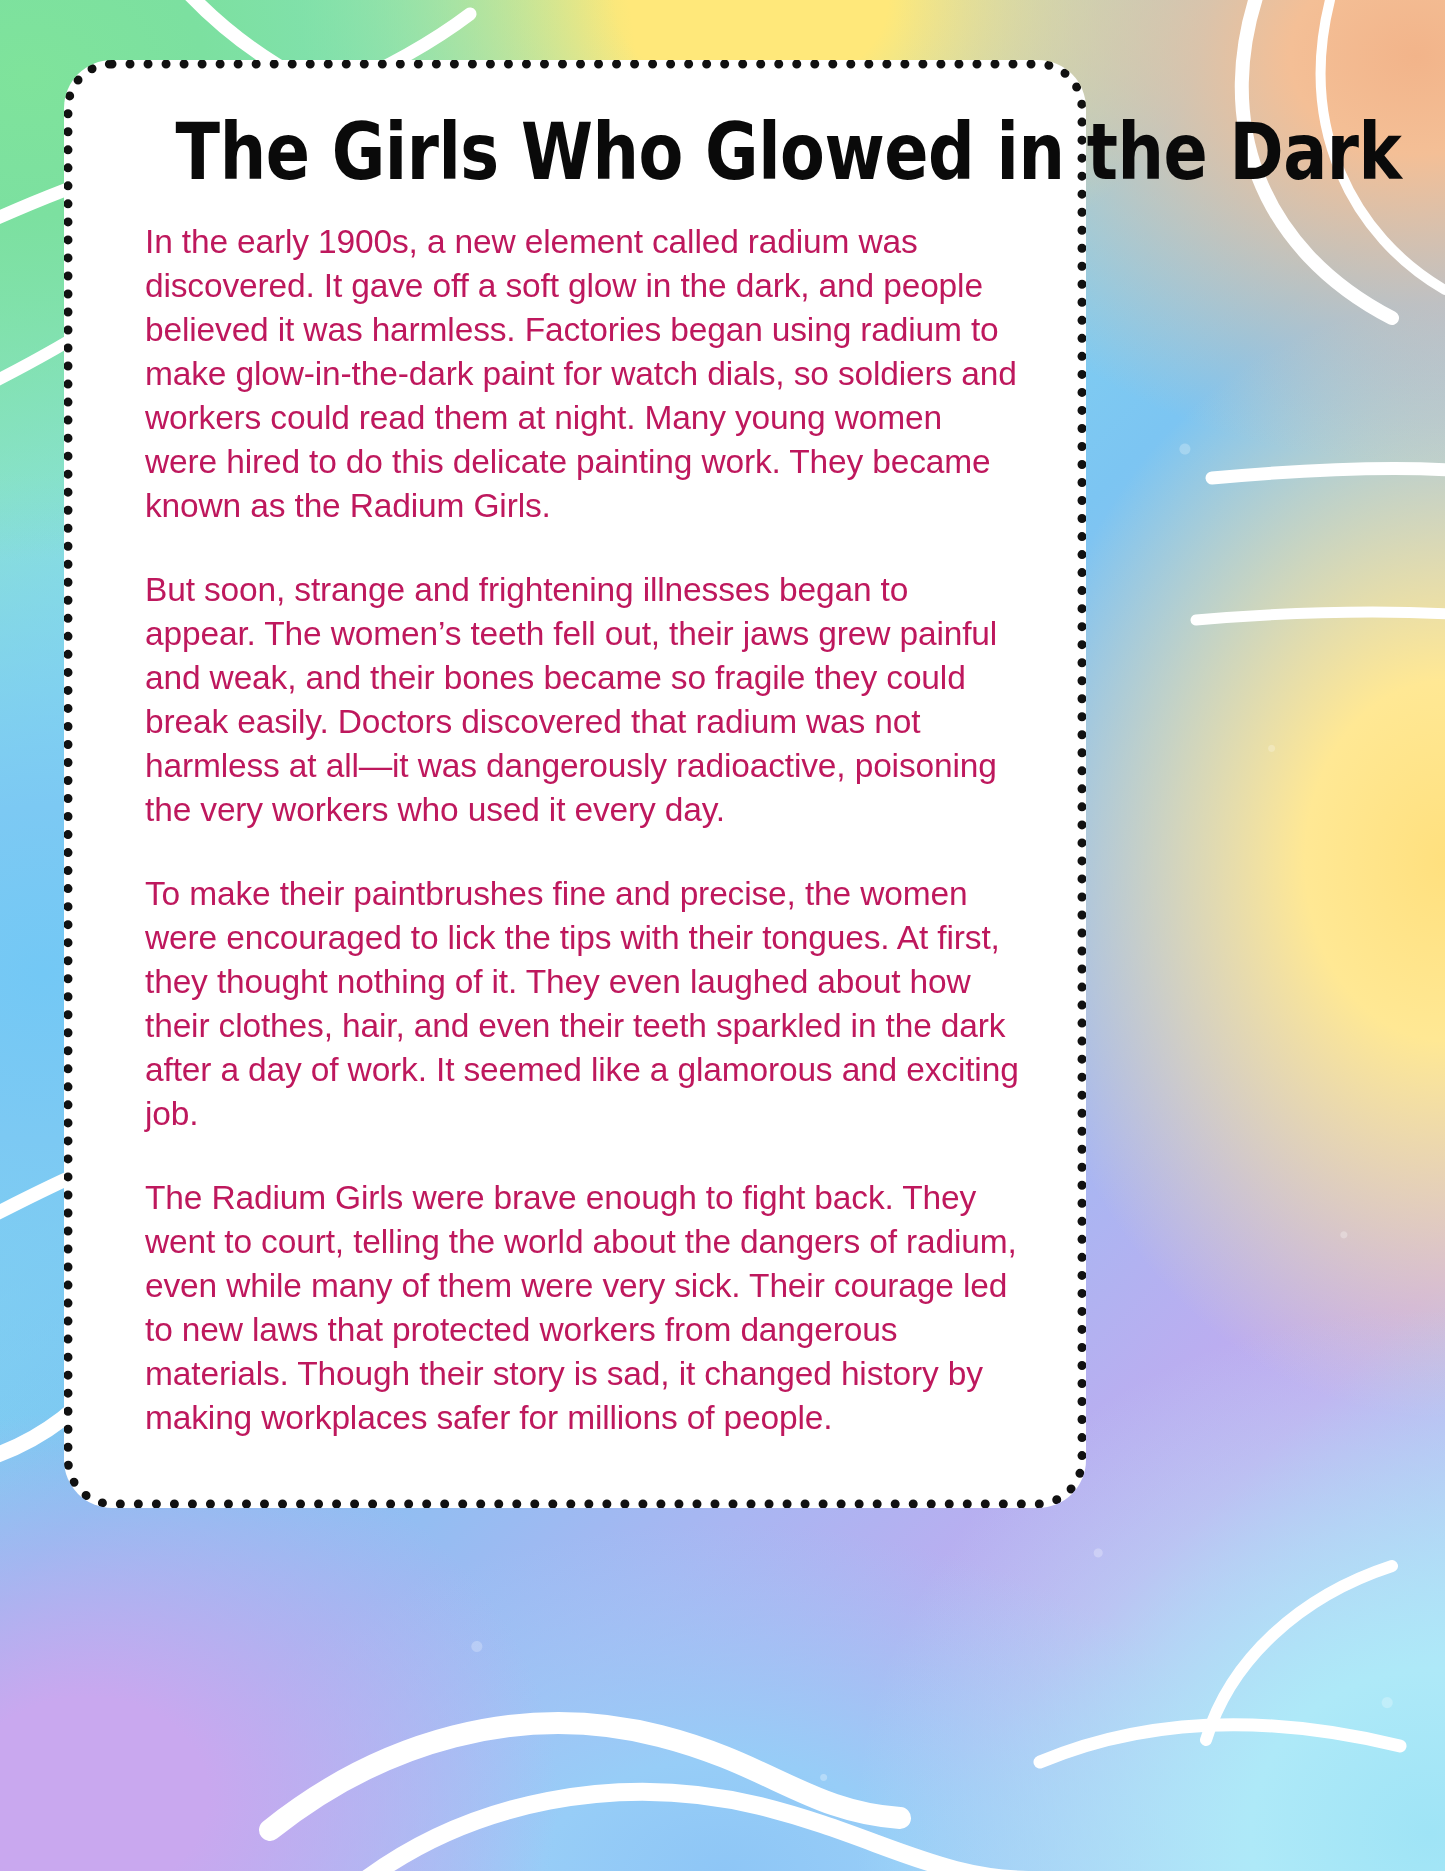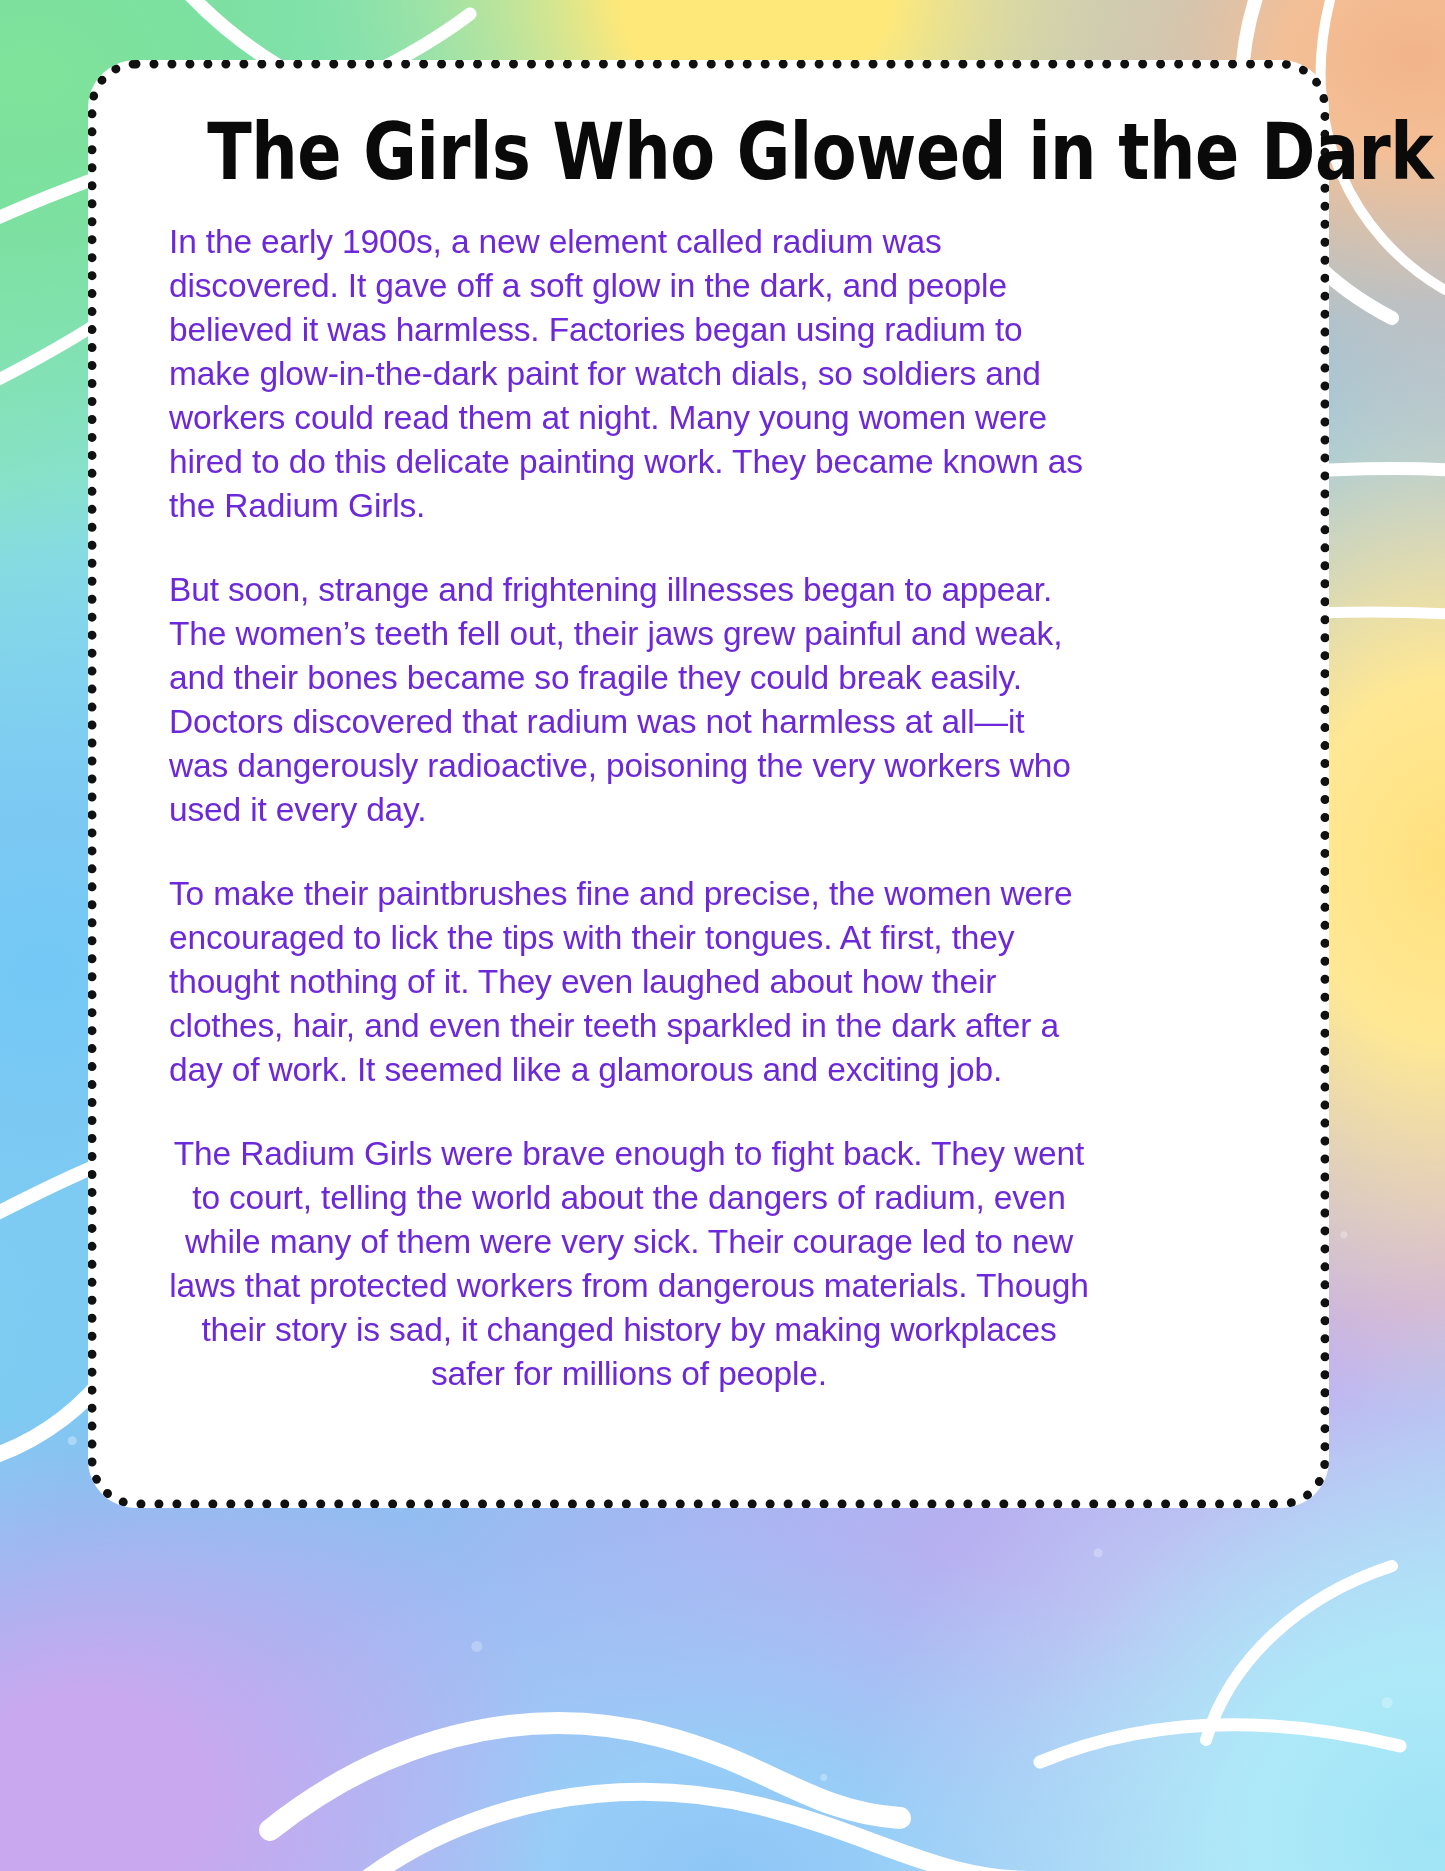--- a/index.html
+++ b/index.html
@@ -53,23 +53,23 @@
       radial-gradient(circle at 96% 91%, rgba(255,255,255,.62) 0 5px, rgba(255,255,255,0) 6px),
       radial-gradient(circle at 88% 40%, rgba(255,255,255,.58) 0 3px, rgba(255,255,255,0) 4px);
     background-size: 100% 100%;
   }
 
   .swirls { position: absolute; inset: 0; }
 
   
   .card {
     position: absolute;
-    left: 88px;
+    left: 64px;
     top: 60px;
-    width: 1241px;
+    width: 1022px;
     height: 1448px;
     background: #ffffff;
     border-radius: 48px;
     border: 9px dotted #111111;
     box-sizing: border-box;
     padding: 34px 58px 40px 72px;
   }
 
   .title {
     font-family: "DejaVu Sans Condensed", "Liberation Sans Narrow", "Liberation Sans", sans-serif;
@@ -86,25 +86,25 @@
   }
 
   .body-text { margin: 0; }
 
   .para {
     font-family: "Liberation Sans", "DejaVu Sans", sans-serif;
     font-weight: 400;
     font-size: 33.5px;
     line-height: 44px;
     letter-spacing: -0.15px;
-    color: #6d28d9;
+    color: #be185d;
     margin: 0 0 40px 0;
     max-width: 920px;
   }
-  .para:last-child { margin-bottom: 16px; text-align: center; }
+  .para:last-child { margin-bottom: 16px; }
 </style>
 </head>
 <body>
 
 <div id="page">
 
   <div class="bg-base"></div>
   <div class="bg-grain"></div>
 
   <svg class="swirls" viewBox="0 0 1445 1871" preserveAspectRatio="none" xmlns="http://www.w3.org/2000/svg">

